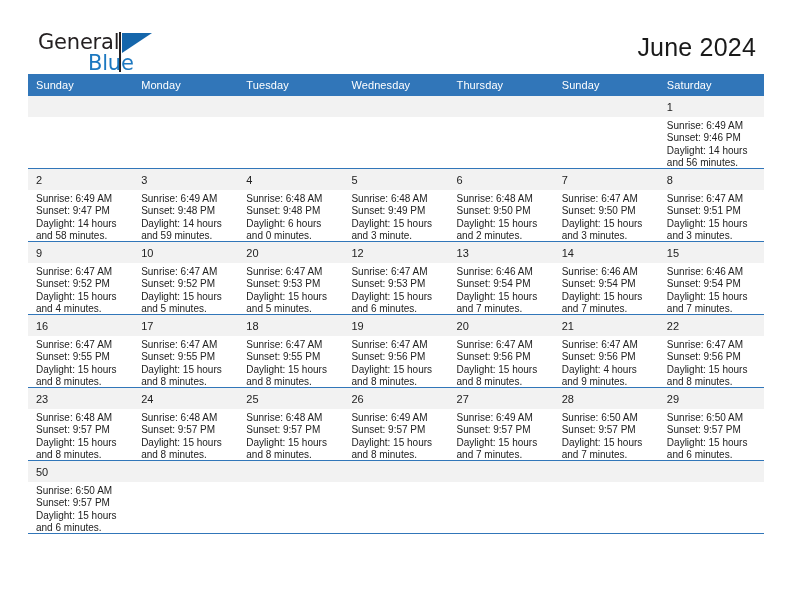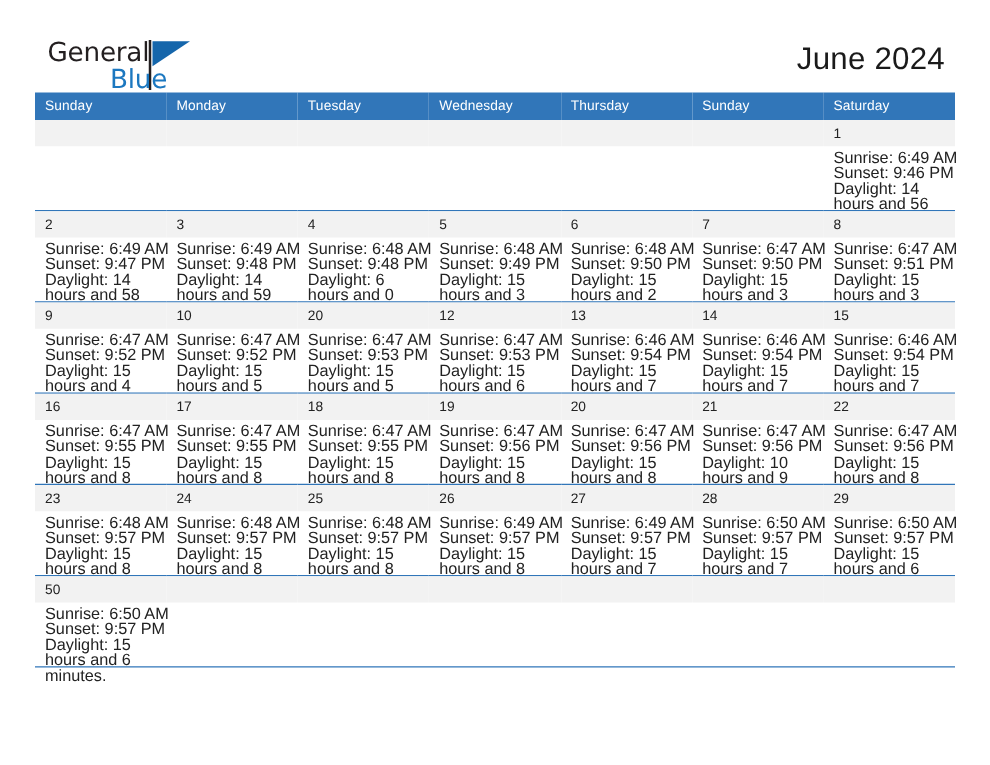--- a/index.html
+++ b/index.html
@@ -135,21 +135,21 @@
     box-sizing: border-box;
   }
   .daynum.empty {
     color: transparent;
   }
   .cell.blank .daynum {
     background: #f2f2f2;
   }
   .details {
     padding: 3px 6px 0 8px;
-    font-size: 13px;
+    font-size: 10px;
     line-height: 12.4px;
     color: #222222;
   }
   .details div {
     white-space: nowrap;
   }
   .details .wrapline {
     white-space: normal;
   }
   .bottom-rule {
@@ -426,21 +426,21 @@
                   <div class="wrapline">Daylight: 15 hours and 8 minutes.</div>
                 </div>
               </div>
             </td>
             <td>
               <div class="cell">
                 <div class="daynum">21</div>
                 <div class="details">
                   <div>Sunrise: 6:47 AM</div>
                   <div>Sunset: 9:56 PM</div>
-                  <div class="wrapline">Daylight: 10 hours and 9 minutes.</div>
+                  <div class="wrapline">Daylight: 4 hours and 9 minutes.</div>
                 </div>
               </div>
             </td>
             <td>
               <div class="cell">
                 <div class="daynum">22</div>
                 <div class="details">
                   <div>Sunrise: 6:47 AM</div>
                   <div>Sunset: 9:56 PM</div>
                   <div class="wrapline">Daylight: 15 hours and 8 minutes.</div>

